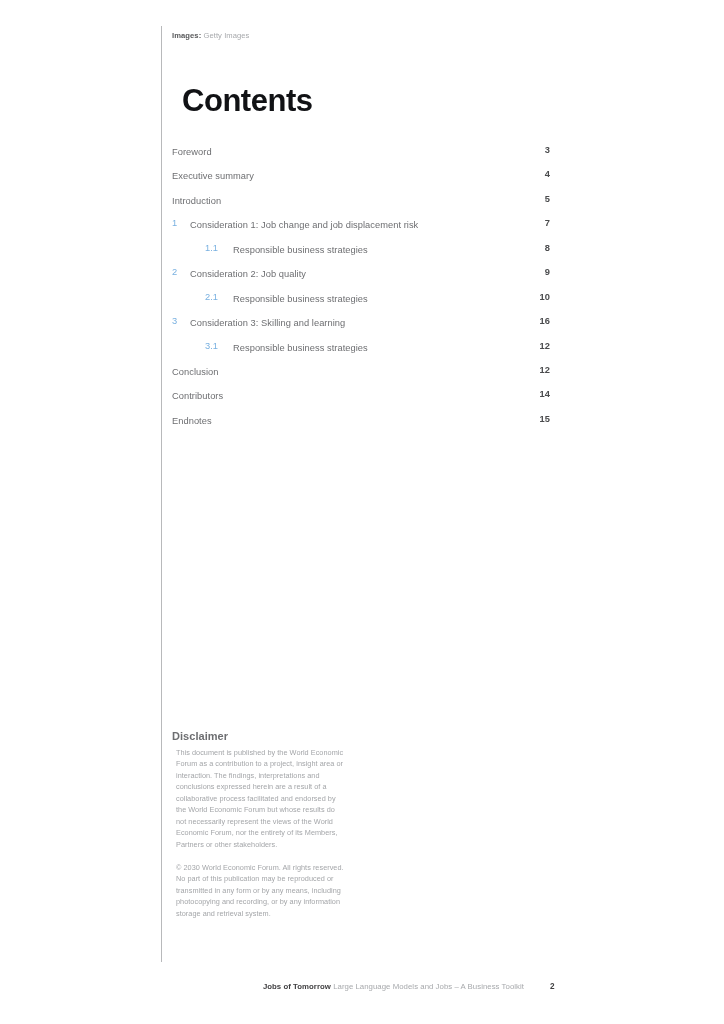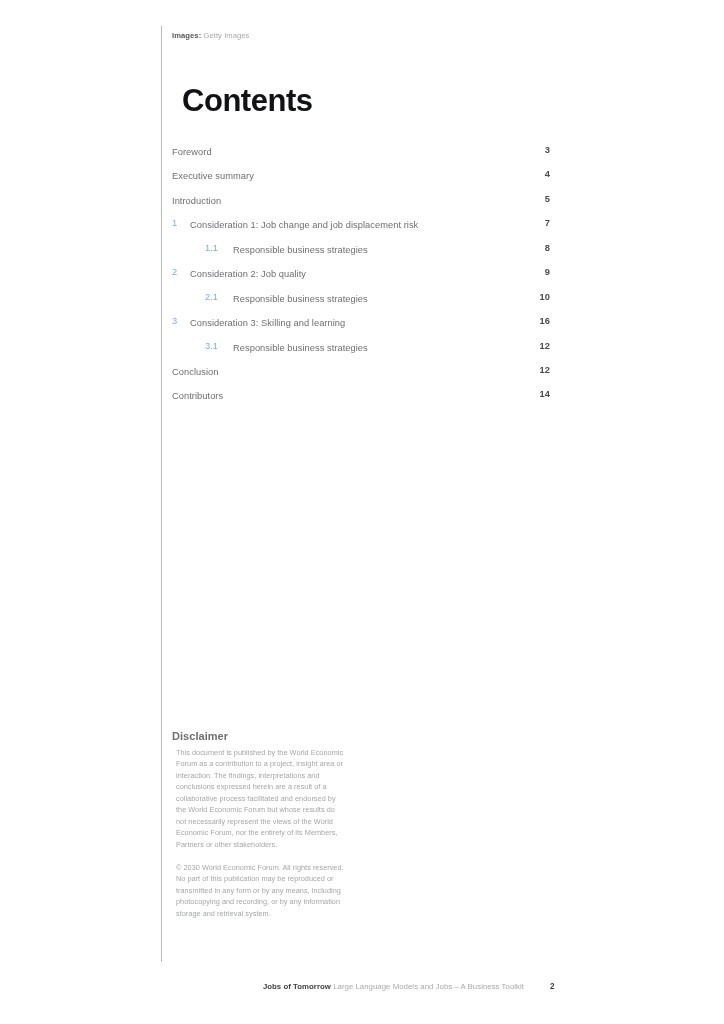--- a/index.html
+++ b/index.html
@@ -231,20 +231,24 @@
         <span class="pg">12</span>
       </div>
       <div class="toc-row plain">
         <span class="label">Conclusion</span>
         <span class="pg">12</span>
       </div>
       <div class="toc-row plain">
         <span class="label">Contributors</span>
         <span class="pg">14</span>
       </div>
+      <div class="toc-row plain">
+        <span class="label">Endnotes</span>
+        <span class="pg">15</span>
+      </div>
     </div>
 
   <div class="disclaimer">
     <h4>Disclaimer</h4>
     <p>This document is published by the World Economic Forum as a contribution to a project, insight area or interaction. The findings, interpretations and conclusions expressed herein are a result of a collaborative process facilitated and endorsed by the World Economic Forum but whose results do not necessarily represent the views of the World Economic Forum, nor the entirety of its Members, Partners or other stakeholders.</p>
     <p class="copyright">© 2030 World Economic Forum. All rights reserved. No part of this publication may be reproduced or transmitted in any form or by any means, including photocopying and recording, or by any information storage and retrieval system.</p>
   </div>
 
   <div class="footer">
     <div class="footer-text">

